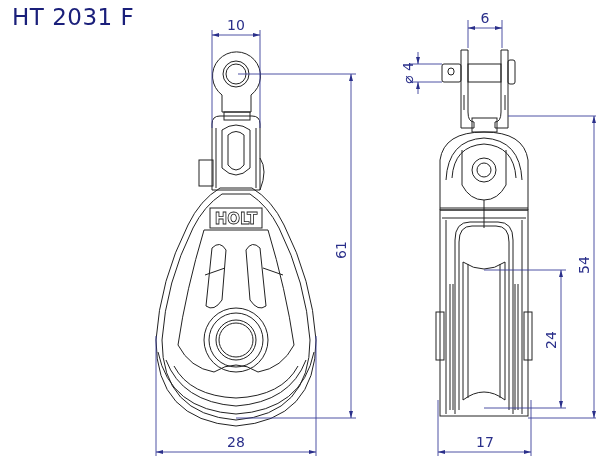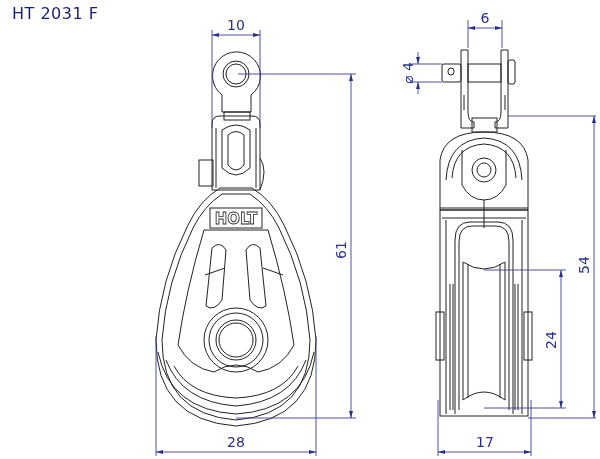--- a/index.html
+++ b/index.html
@@ -1,17 +1,17 @@
 <!DOCTYPE html>
 <html><head>
 <meta charset="utf-8">
 <style>
   html, body { margin: 0; padding: 0; background: #ffffff; }
   body { width: 600px; height: 459px; position: relative; overflow: hidden; font-family: "DejaVu Sans", sans-serif; }
-  .title { position: absolute; left: 12px; top: 4px; font-size: 16px; color: #1a1f7a; letter-spacing: 0.5px; font-family: "DejaVu Sans", sans-serif; font-weight: normal; }
+  .title { position: absolute; left: 12px; top: 4px; font-size: 23px; color: #1a1f7a; letter-spacing: 0.5px; font-family: "DejaVu Sans", sans-serif; font-weight: normal; }
   svg { position: absolute; left: 0; top: 0; }
   .dimtext { font-family: "DejaVu Sans", sans-serif; font-size: 14px; fill: #2a2f8a; }
   .part { fill: none; stroke: #222; stroke-width: 1; }
   .dim { fill: none; stroke: #3a3f9a; stroke-width: 0.9; }
   .arrow { fill: #2a2f8a; }
 </style>
 </head>
 <body>
 
 <div class="title">HT 2031 F</div>

